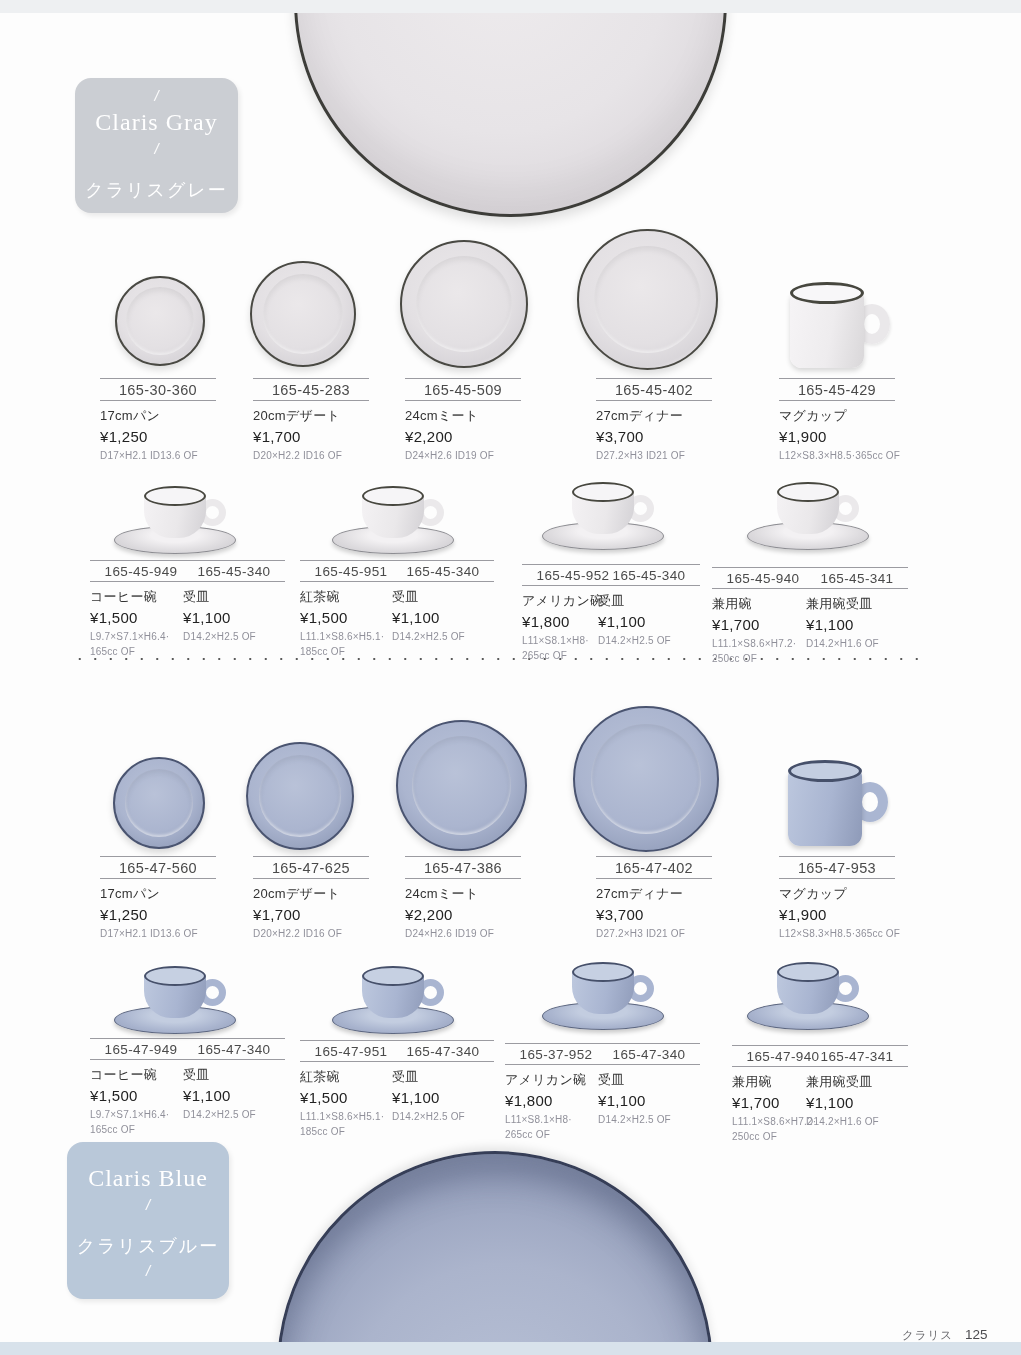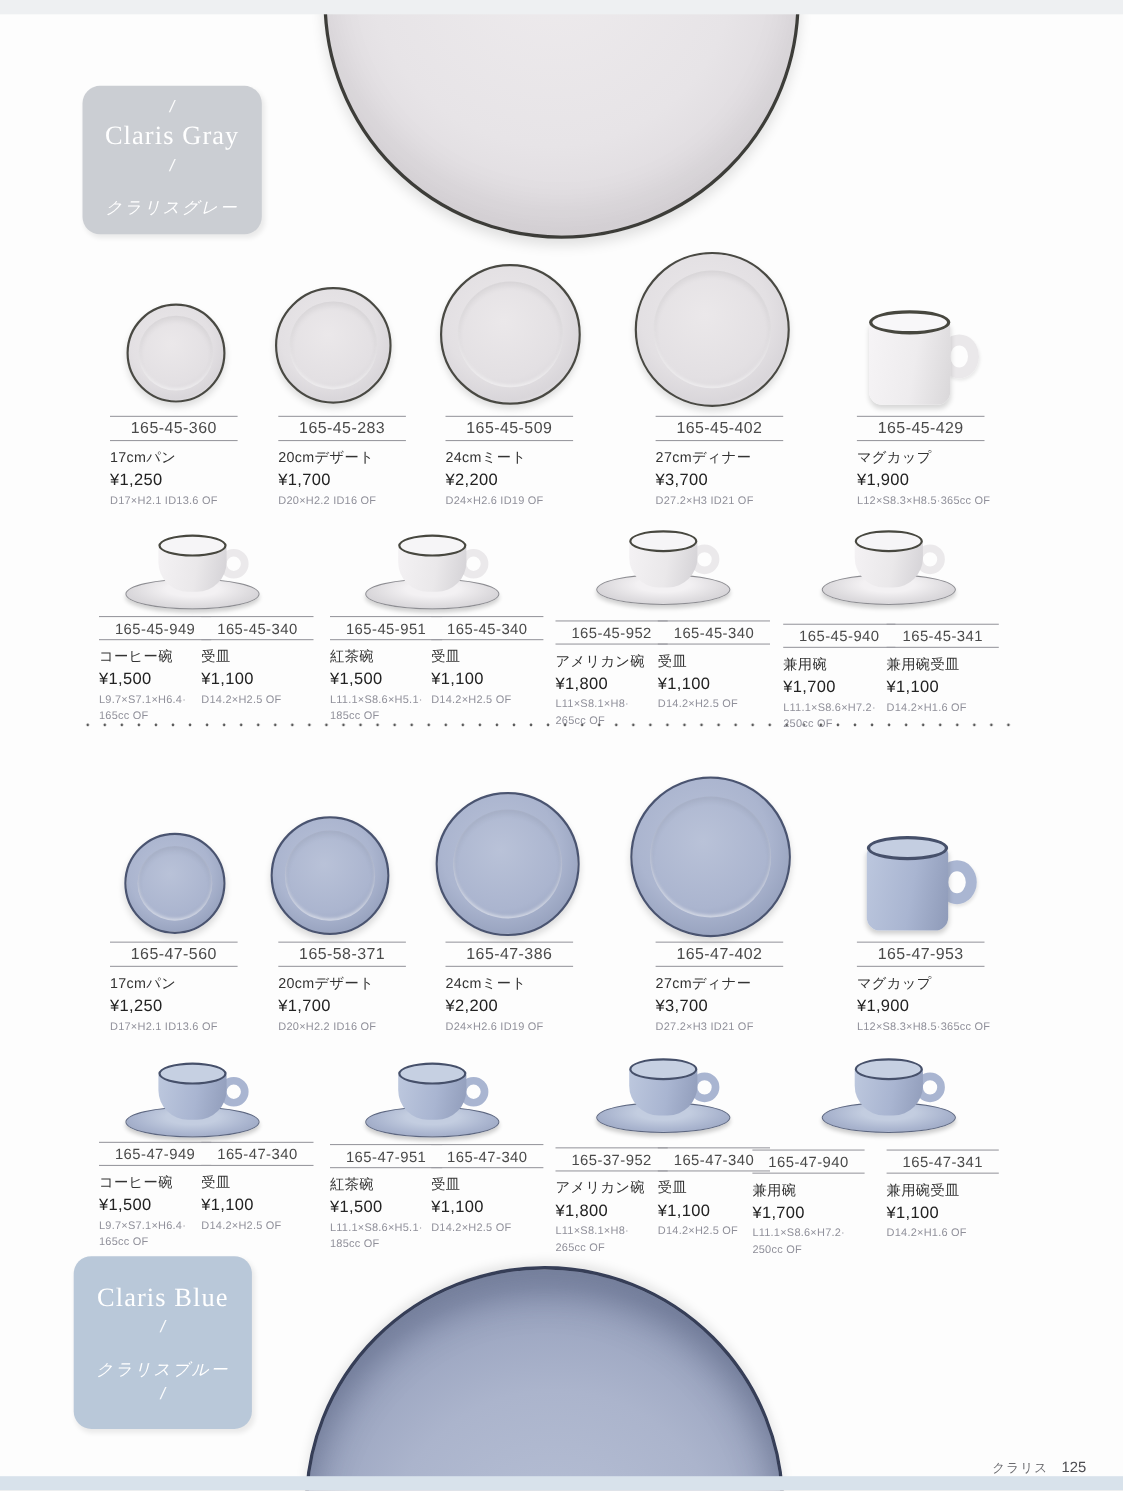--- a/index.html
+++ b/index.html
@@ -27,21 +27,21 @@
     border:3px solid #363e57;
     box-shadow: inset 0 20px 34px rgba(42,52,84,.38), 0 -4px 10px rgba(0,0,0,.10);
   }
 
   
   .badge{position:absolute;border-radius:16px;color:#fff;text-align:center;z-index:4;
          display:flex;flex-direction:column;justify-content:center;gap:7px;}
   .badge-gray{left:75px;top:78px;width:163px;height:135px;background:#cbced3;box-shadow:2px 3px 5px rgba(0,0,0,.08);}
   .badge-blue{left:67px;top:1142px;width:162px;height:157px;background:#b9c8d9;box-shadow:2px 3px 5px rgba(0,0,0,.08);}
   .badge .b-title{font-family:"Liberation Serif","DejaVu Serif",serif;font-size:24px;letter-spacing:1px;}
-  .badge .b-sub{font-style:italic;font-size:15px;letter-spacing:2px;margin-top:16px;}
+  .badge .b-sub{font-size:18px;letter-spacing:2px;margin-top:16px;}
   .badge .b-slash{font-style:italic;font-size:15px;opacity:.95;line-height:.8;}
 
   
   .tplate{position:absolute;border-radius:50%;z-index:2;box-sizing:border-box;}
   .tplate::after{content:"";position:absolute;inset:11%;border-radius:50%;
                  box-shadow:inset 0 3px 6px rgba(0,0,0,.07), inset 0 -2px 3px rgba(255,255,255,.55);}
   .tplate.gray{
     background:radial-gradient(circle at 45% 40%, #ebe8ea 0%, #e3e0e3 52%, #d9d6da 72%, #e7e4e7 80%, #cfccd0 100%);
     border:2px solid #494943;
     box-shadow:0 4px 7px rgba(0,0,0,.13);
@@ -127,21 +127,21 @@
     <div class="tplate gray" style="left:250px;top:261px;width:106px;height:106px"></div>
     <div class="tplate gray" style="left:400px;top:240px;width:128px;height:128px"></div>
     <div class="tplate gray" style="left:577px;top:229px;width:141px;height:141px"></div>
     <div class="mug gray" style="left:786px;top:280px">
       <div class="mhandle"></div>
       <div class="mbody"></div>
       <div class="mrim"></div>
     </div>
 
     <div class="pinfo" style="left:100px;top:378px">
-      <div class="code">165-45-360</div>
+      <div class="code">165-30-360</div>
       <div class="name">17cmパン</div>
       <div class="price">¥1,250</div>
       <div class="dims">D17×H2.1 ID13.6 OF</div>
     </div>
     <div class="pinfo" style="left:253px;top:378px">
       <div class="code">165-45-283</div>
       <div class="name">20cmデザート</div>
       <div class="price">¥1,700</div>
       <div class="dims">D20×H2.2 ID16 OF</div>
     </div>
@@ -216,21 +216,21 @@
       <div class="price">¥1,500</div>
       <div class="dims">L11.1×S8.6×H5.1·</div>
       <div class="dims cont">185cc OF</div>
     </div>
     <div class="pinfo narrow" style="left:392px;top:560px">
       <div class="code">165-45-340</div>
       <div class="name">受皿</div>
       <div class="price">¥1,100</div>
       <div class="dims">D14.2×H2.5 OF</div>
     </div>
-    <div class="pinfo narrow" style="left:505px;top:564px">
+    <div class="pinfo narrow" style="left:522px;top:564px">
       <div class="code">165-45-952</div>
       <div class="name">アメリカン碗</div>
       <div class="price">¥1,800</div>
       <div class="dims">L11×S8.1×H8·</div>
       <div class="dims cont">265cc OF</div>
     </div>
     <div class="pinfo narrow" style="left:598px;top:564px">
       <div class="code">165-45-340</div>
       <div class="name">受皿</div>
       <div class="price">¥1,100</div>
@@ -265,21 +265,21 @@
       <div class="mrim"></div>
     </div>
 
     <div class="pinfo" style="left:100px;top:856px">
       <div class="code">165-47-560</div>
       <div class="name">17cmパン</div>
       <div class="price">¥1,250</div>
       <div class="dims">D17×H2.1 ID13.6 OF</div>
     </div>
     <div class="pinfo" style="left:253px;top:856px">
-      <div class="code">165-58-371</div>
+      <div class="code">165-47-625</div>
       <div class="name">20cmデザート</div>
       <div class="price">¥1,700</div>
       <div class="dims">D20×H2.2 ID16 OF</div>
     </div>
     <div class="pinfo" style="left:405px;top:856px">
       <div class="code">165-47-386</div>
       <div class="name">24cmミート</div>
       <div class="price">¥2,200</div>
       <div class="dims">D24×H2.6 ID19 OF</div>
     </div>
@@ -361,21 +361,21 @@
       <div class="price">¥1,800</div>
       <div class="dims">L11×S8.1×H8·</div>
       <div class="dims cont">265cc OF</div>
     </div>
     <div class="pinfo narrow" style="left:598px;top:1043px">
       <div class="code">165-47-340</div>
       <div class="name">受皿</div>
       <div class="price">¥1,100</div>
       <div class="dims">D14.2×H2.5 OF</div>
     </div>
-    <div class="pinfo narrow" style="left:684px;top:1045px">
+    <div class="pinfo narrow" style="left:732px;top:1045px">
       <div class="code">165-47-940</div>
       <div class="name">兼用碗</div>
       <div class="price">¥1,700</div>
       <div class="dims">L11.1×S8.6×H7.2·</div>
       <div class="dims cont">250cc OF</div>
     </div>
     <div class="pinfo narrow" style="left:806px;top:1045px">
       <div class="code">165-47-341</div>
       <div class="name">兼用碗受皿</div>
       <div class="price">¥1,100</div>

